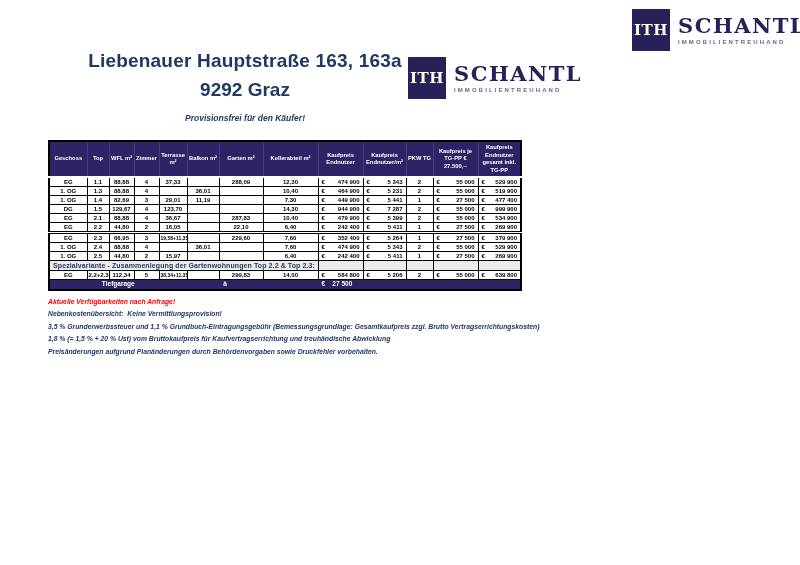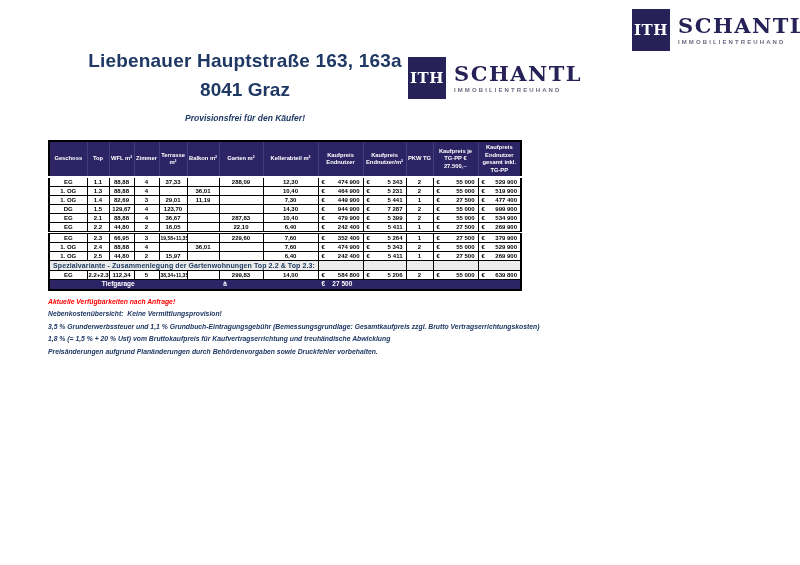--- a/index.html
+++ b/index.html
@@ -64,21 +64,21 @@
   }
   .note.red { color: #ff0000; }
 </style>
 </head>
 <body>
 
 <div class="page">
 
   <div class="title-block">
     <div class="title-main">Liebenauer Hauptstraße 163, 163a</div>
-    <div class="title-city">8041 Graz</div>
+    <div class="title-city">9292 Graz</div>
     <div class="title-sub">Provisionsfrei für den Käufer!</div>
   </div>
 
   <div class="logo logo-center">
     <div class="logo-mark">ITH</div>
     <div class="logo-text">
       <div class="logo-name">SCHANTL</div>
       <div class="logo-tagline">IMMOBILIENTREUHAND</div>
     </div>
   </div>

